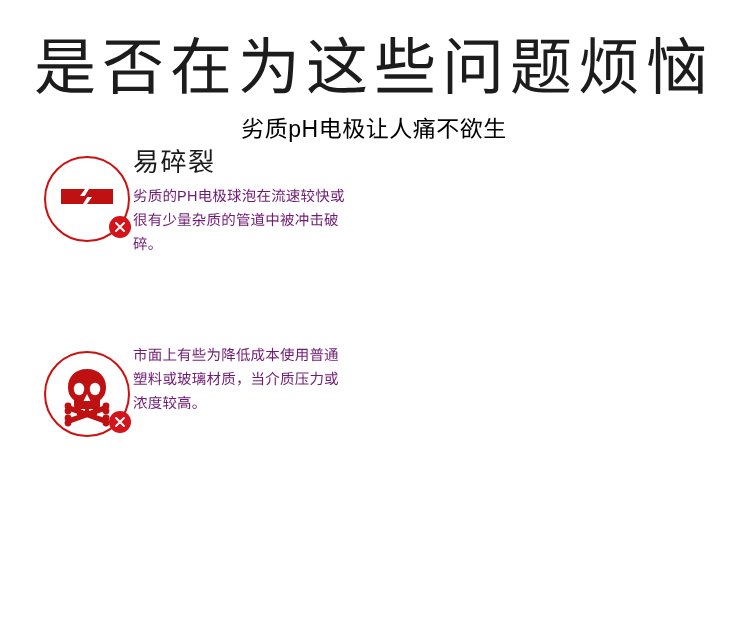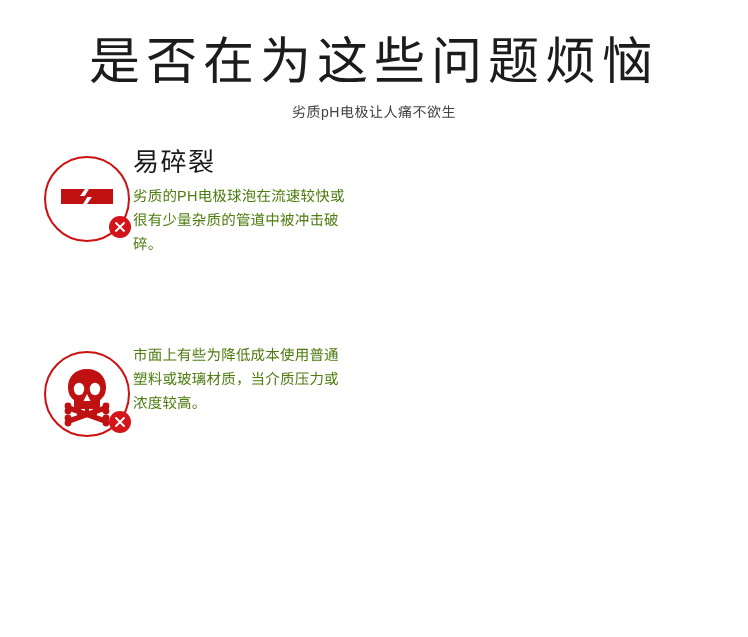--- a/index.html
+++ b/index.html
@@ -21,33 +21,33 @@
     height: 637px;
     box-sizing: border-box;
   }
 
   
   .header {
     text-align: center;
     padding-top: 34px;
   }
   .main-title {
-    font-size: 51px;
+    font-size: 62px;
     line-height: 1.1;
     font-weight: 400;
     color: #1c1c1c;
     letter-spacing: 6px;
     margin: 0;
     font-family: "DejaVu Sans", "Liberation Sans", sans-serif;
   }
   .sub-title {
-    font-size: 14px;
+    font-size: 23px;
     line-height: 1.2;
     font-weight: 400;
-    color: #404040;
+    color: #000000;
     letter-spacing: 0.5px;
     margin: 14px 0 0 0;
   }
 
   
   .grid {
     position: absolute;
     top: 146px;
     left: 0;
     width: 748px;
@@ -113,21 +113,21 @@
     font-weight: 400;
     color: #1a1a1a;
     letter-spacing: 1.5px;
     margin: 0 0 6px 0;
     white-space: nowrap;
     font-family: "DejaVu Sans", "Liberation Sans", sans-serif;
   }
   .card-desc {
     font-size: 14.5px;
     line-height: 24px;
-    color: #4d7c0f;
+    color: #701a75;
     margin: 0;
     width: 215px;
     letter-spacing: 0.2px;
   }
 </style>
 </head>
 <body>
 
 <div class="page">
 

